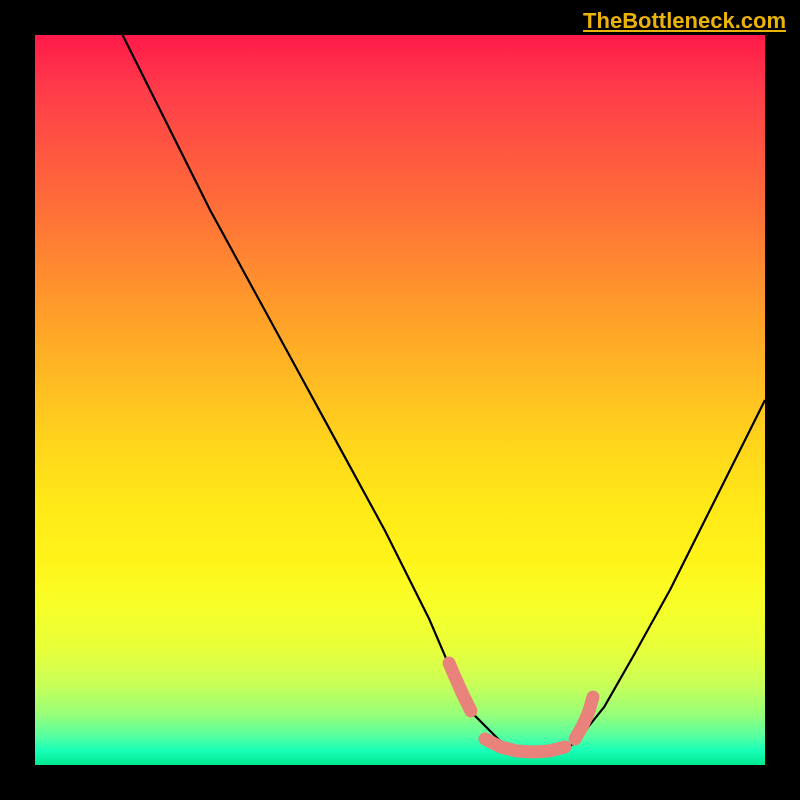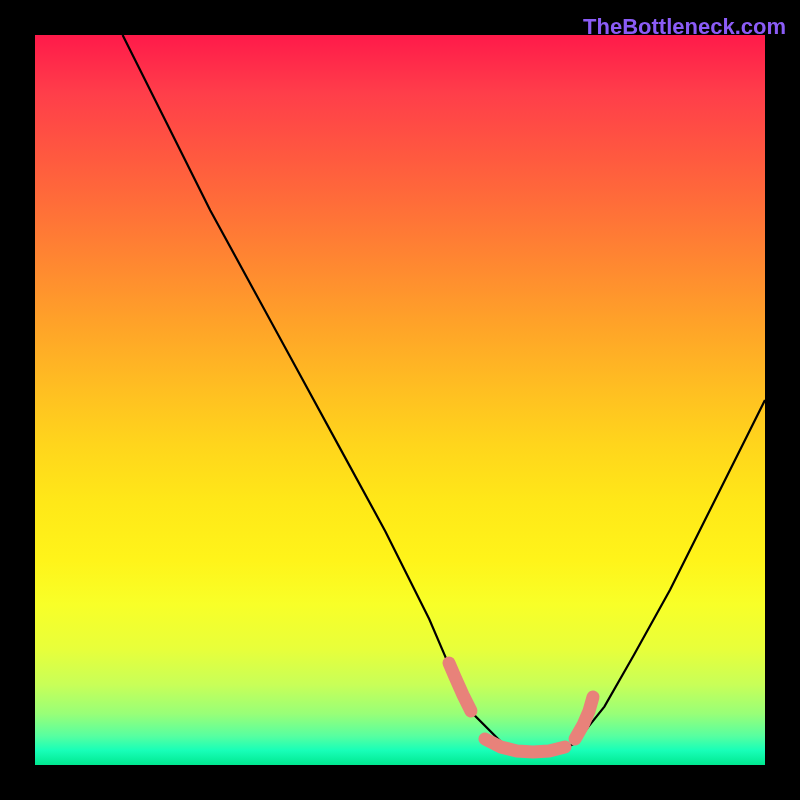--- a/index.html
+++ b/index.html
@@ -6,26 +6,27 @@
     margin: 0;
     padding: 0;
     width: 800px;
     height: 800px;
     background: #000;
     font-family: Arial, sans-serif;
     position: relative;
   }
   .watermark {
     position: absolute;
-    top: 14px;
+    top: 8px;
     right: 14px;
-    color: #8b5cf6;
+    color: #eab308;
     font-size: 22px;
     font-weight: bold;
     z-index: 10;
+    text-decoration: underline;
   }
   .plot-area {
     position: absolute;
     left: 35px;
     top: 35px;
     width: 730px;
     height: 730px;
     overflow: hidden;
   }
   .gradient-bg {

